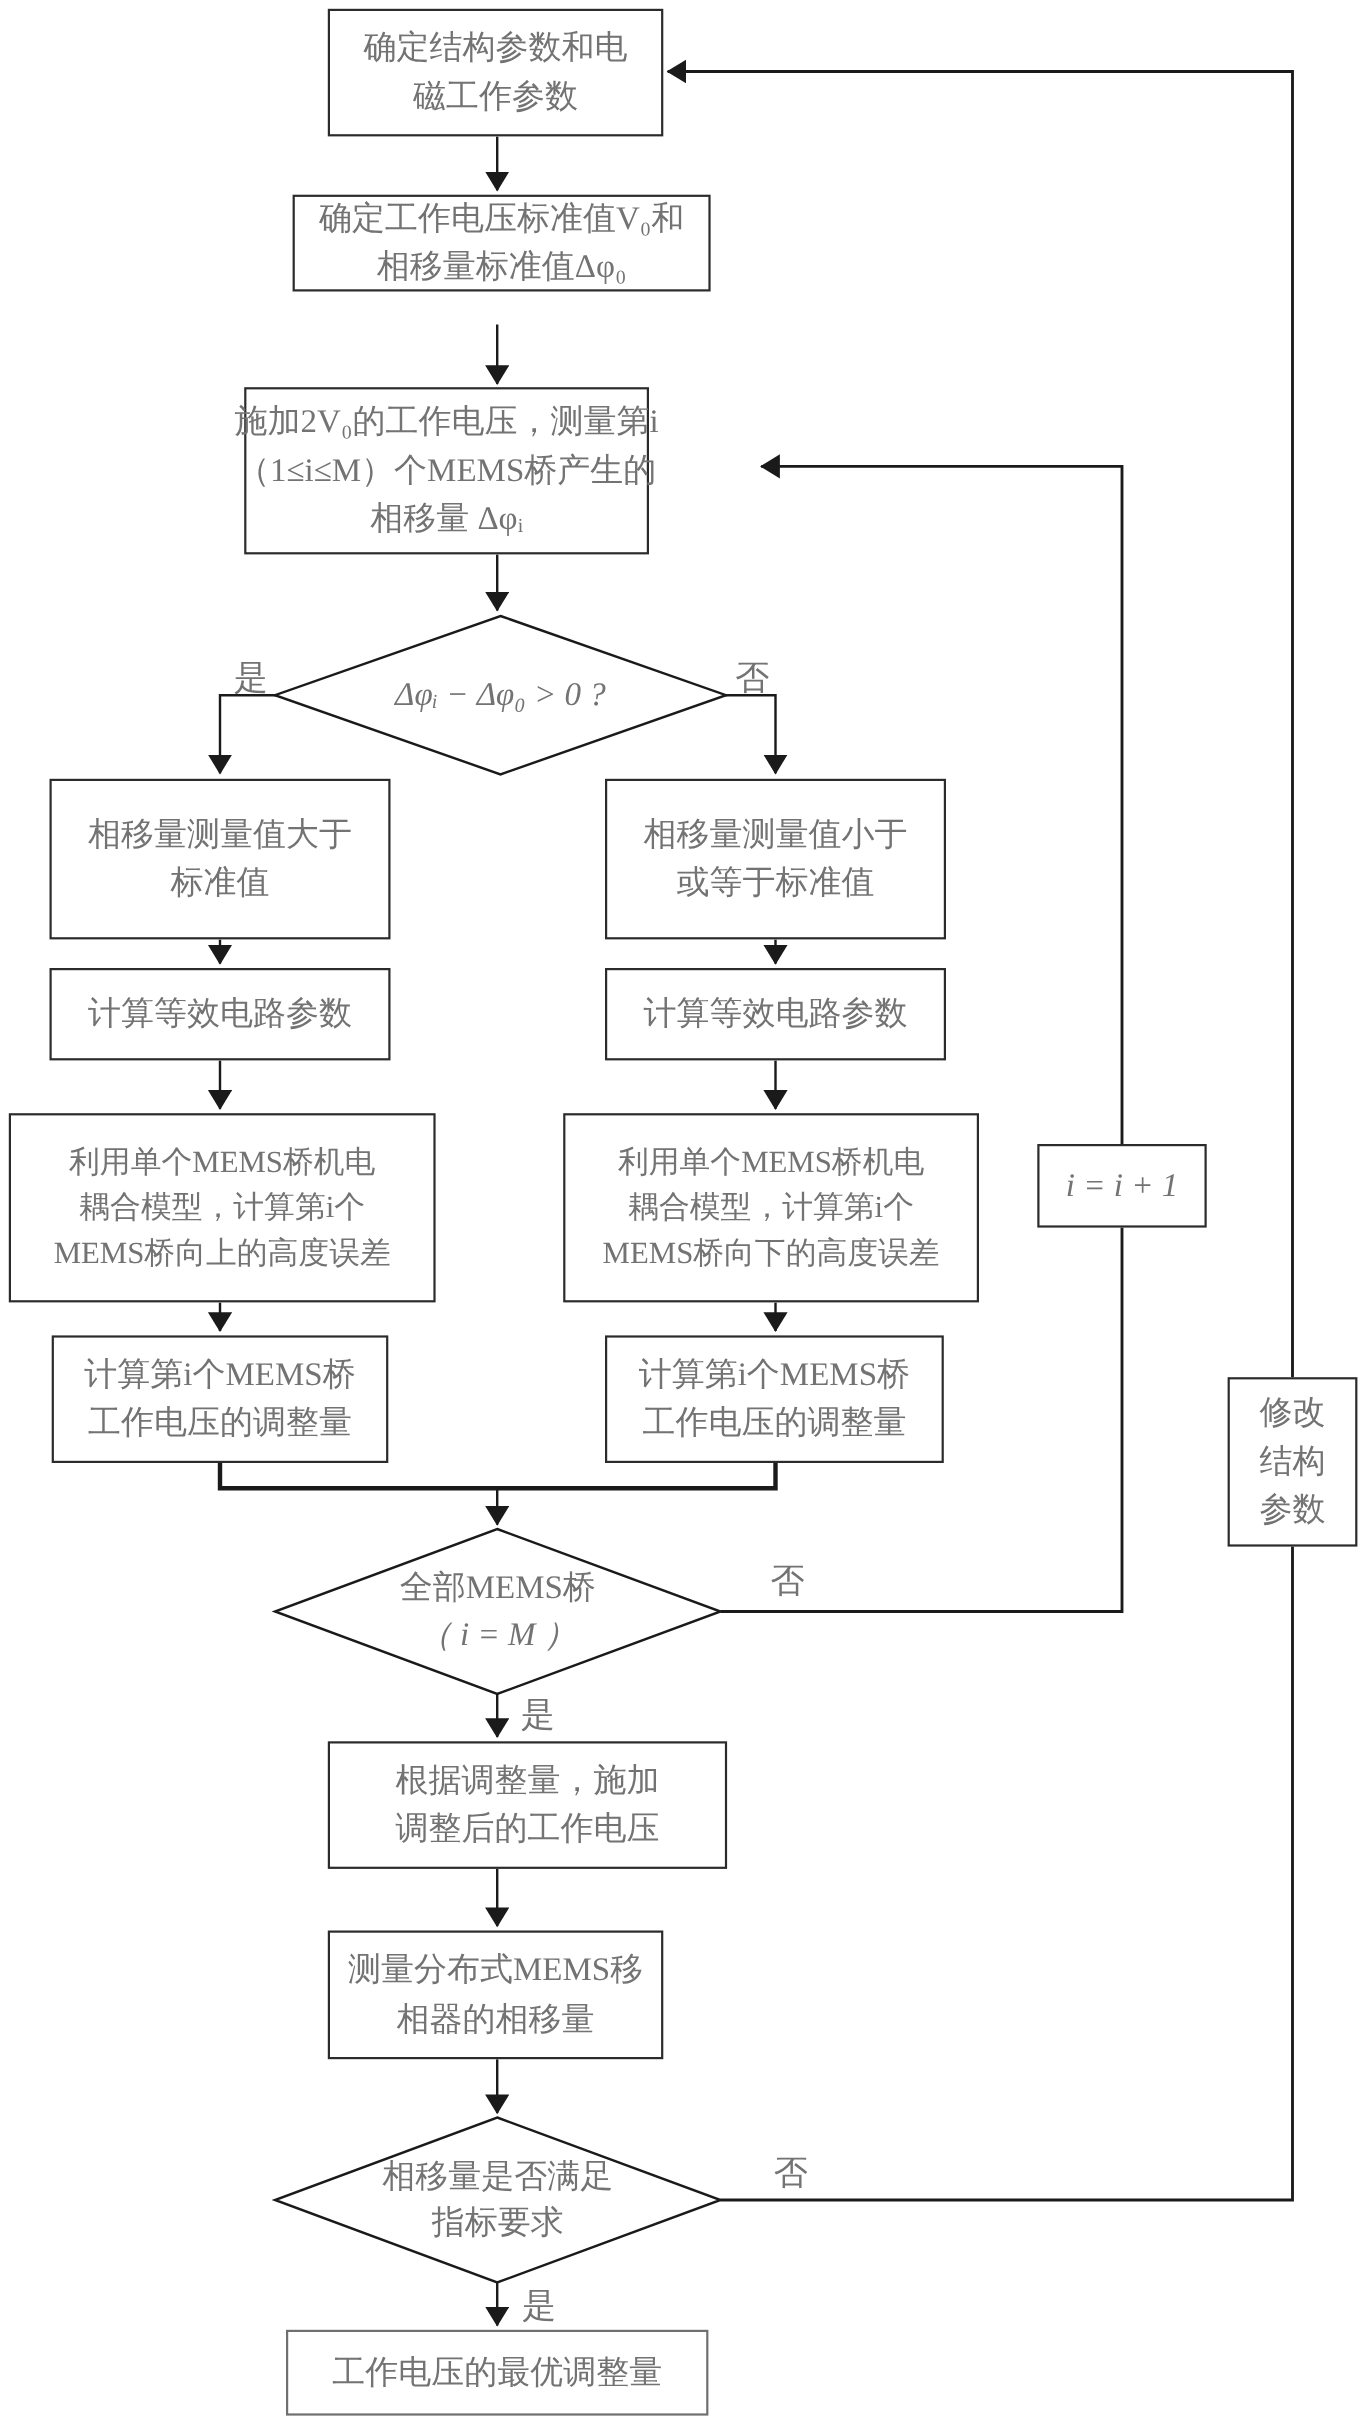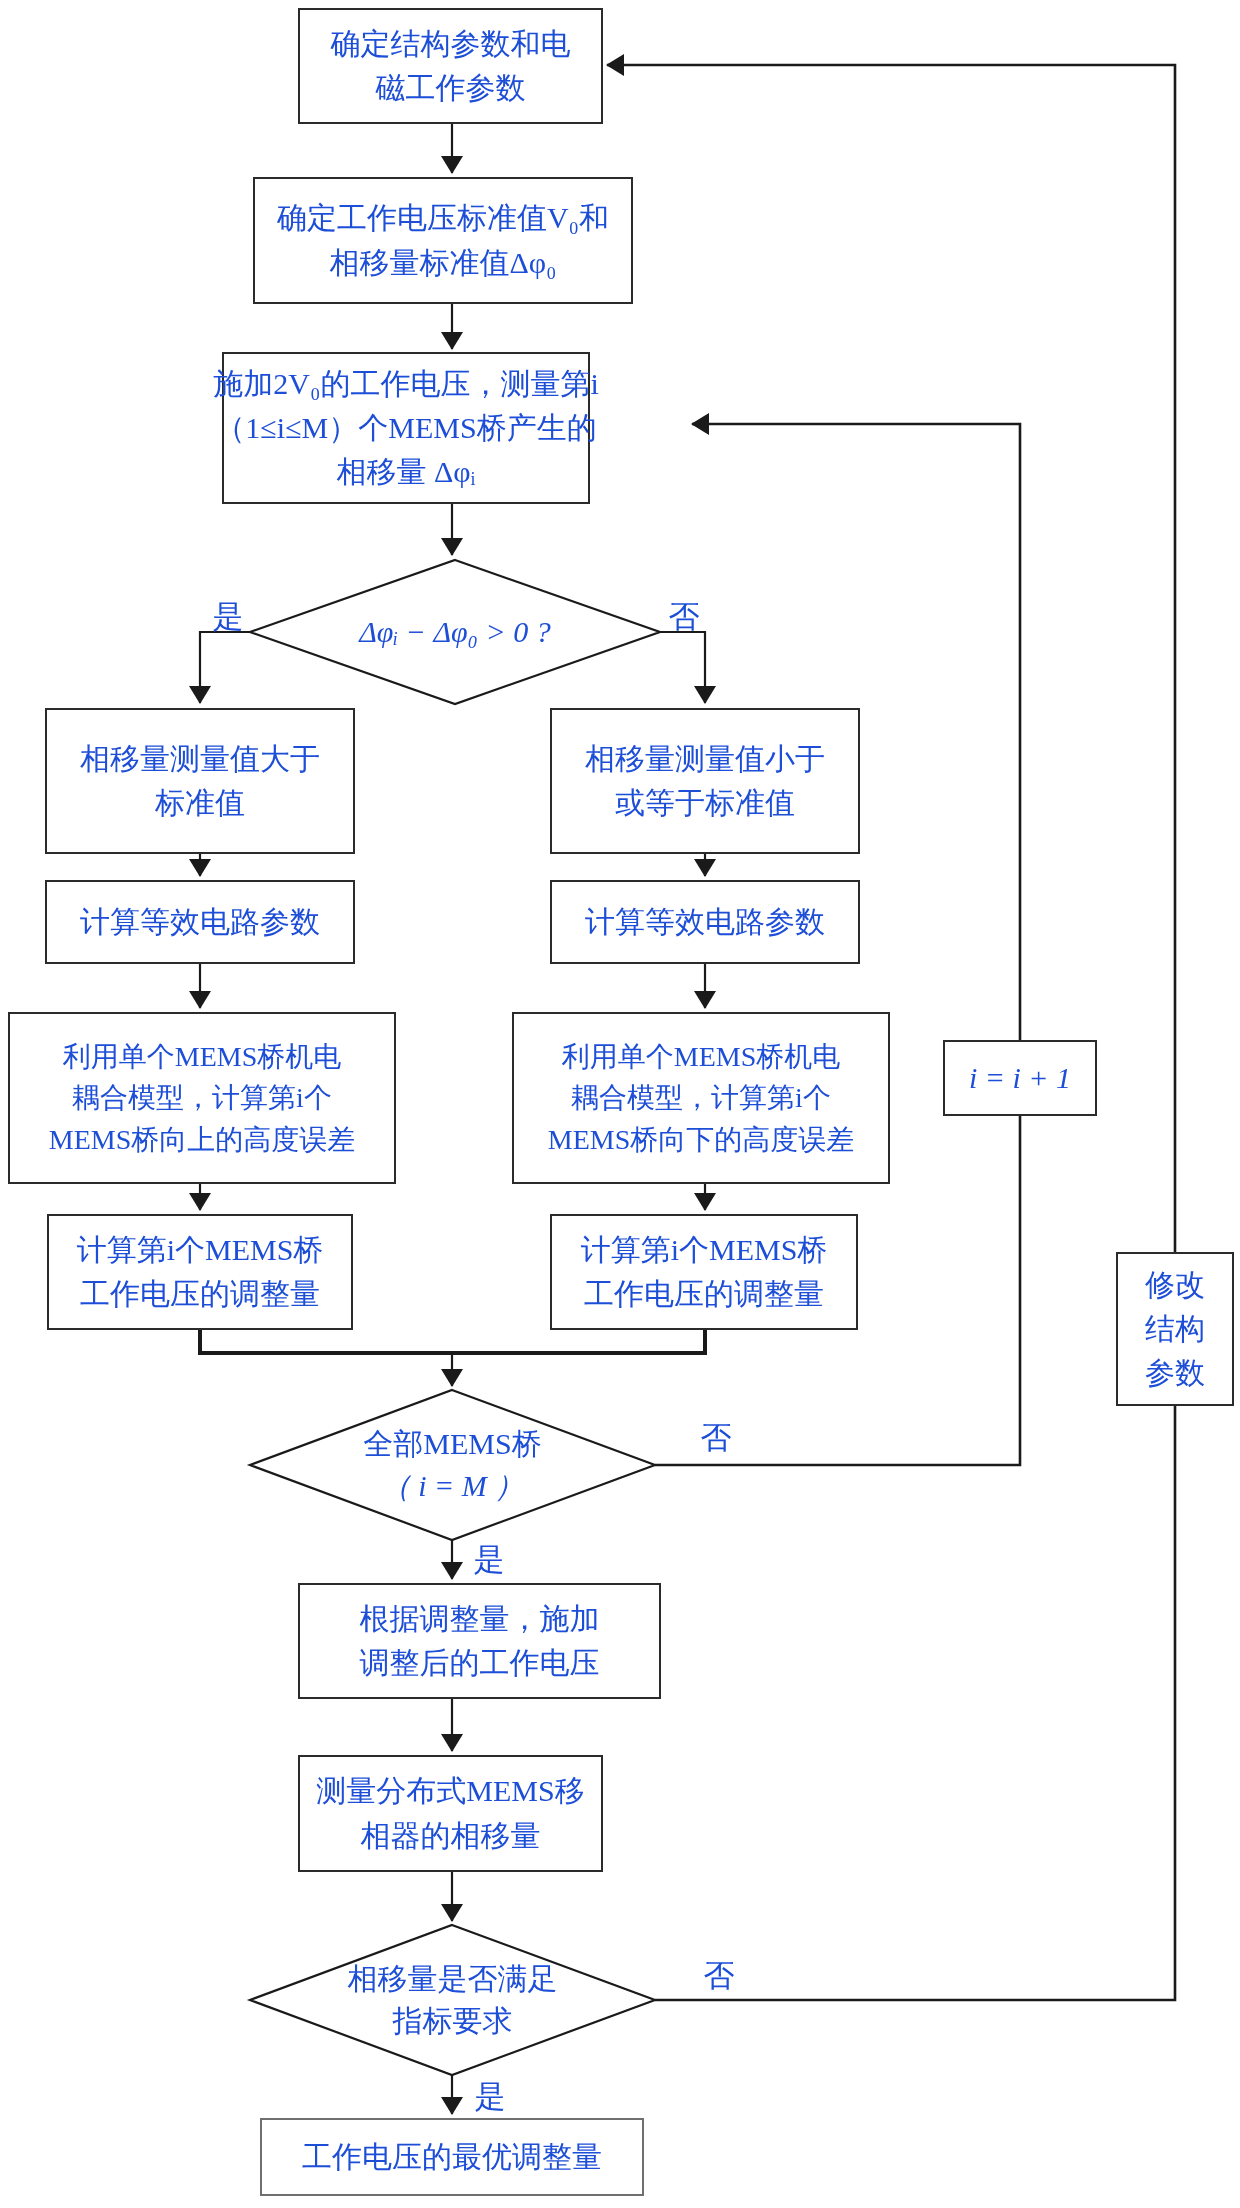--- a/index.html
+++ b/index.html
@@ -1,18 +1,18 @@
 <!DOCTYPE html>
 <html><head>
 <meta charset="utf-8">
 <style>
   html,body{margin:0;padding:0;background:#fff;}
   .stage{
     position:relative;width:1240px;height:2208px;background:#fff;
-    font-family:"Liberation Serif","DejaVu Serif",serif;color:#1d4ed8;overflow:hidden;
+    font-family:"Liberation Serif","DejaVu Serif",serif;color:#737373;overflow:hidden;
   }
   svg.wires{position:absolute;left:0;top:0;z-index:1;}
   .node{
     position:absolute;z-index:2;background:#fff;border:2px solid #2b2b2b;
     box-sizing:border-box;display:flex;flex-direction:column;
     align-items:center;justify-content:center;text-align:center;
   }
   .node .ln{white-space:nowrap;font-size:30px;line-height:1.47;}
   .node.small .ln{font-size:28px;}
   .node.final-box{border-color:#6f6f6f;justify-content:center;}
@@ -65,21 +65,21 @@
       <polygon points="452,1390 655,1465 452,1540 250,1465"></polygon>
       <polygon points="452,1925 655,2000 452,2075 250,2000"></polygon>
     </g>
   </svg>
 
   <div class="node" style="left:298px;top:8px;width:305px;height:116px">
     <div class="ln">确定结构参数和电</div>
     <div class="ln">磁工作参数</div>
   </div>
 
-  <div class="node" style="left:253px;top:177px;width:380px;height:127px">
+  <div class="node" style="left:266px;top:177px;width:380px;height:88px">
     <div class="ln">确定工作电压标准值V₀和</div>
     <div class="ln">相移量标准值Δφ₀</div>
   </div>
 
   <div class="node" style="left:222px;top:352px;width:368px;height:152px">
     <div class="ln">施加2V₀的工作电压，测量第i</div>
     <div class="ln">（1≤i≤M）个MEMS桥产生的</div>
     <div class="ln">相移量 Δφᵢ</div>
   </div>
 

